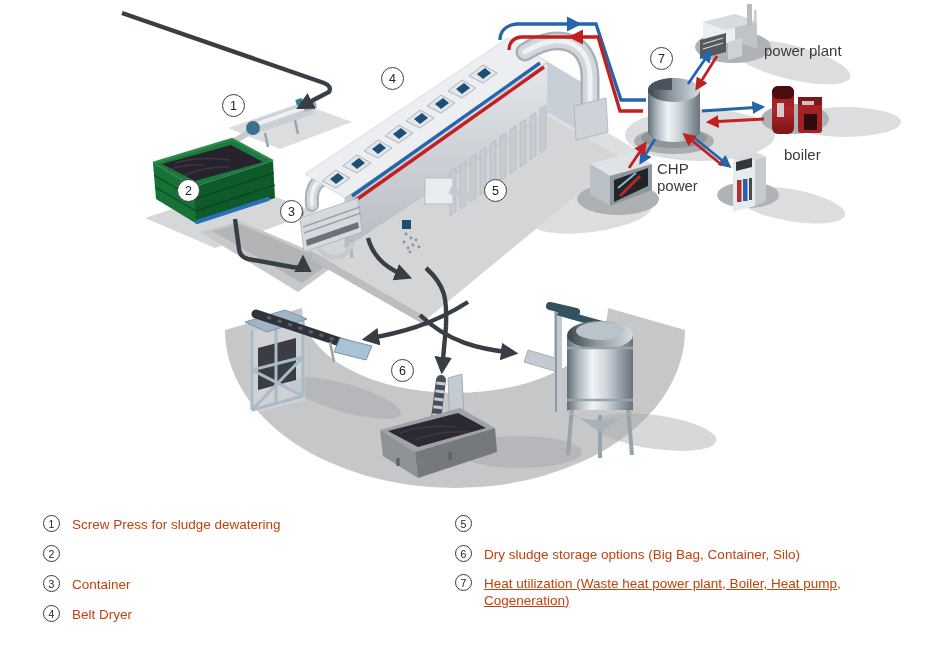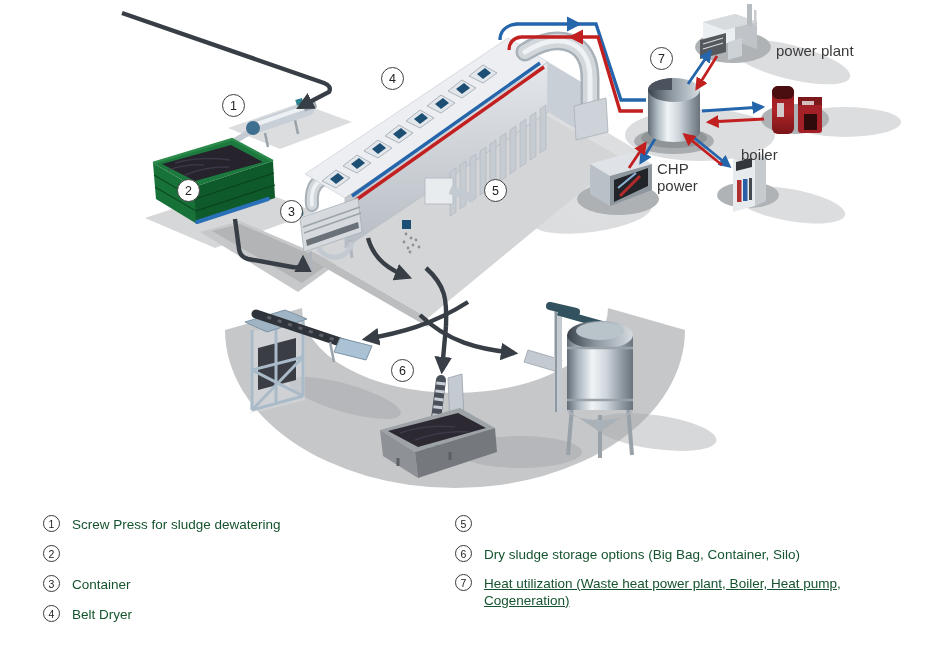--- a/index.html
+++ b/index.html
@@ -10,21 +10,21 @@
   .co{position:absolute;width:23px;height:23px;border:1.4px solid #3f3f3f;border-radius:50%;
       background:#fff;display:flex;align-items:center;justify-content:center;
       font-size:12.5px;color:#222;box-sizing:border-box;z-index:5;}
   
   .dlabel{position:absolute;font-size:15px;color:#3a3a3a;z-index:5;white-space:nowrap;line-height:17px;}
   
   .legend-row{position:absolute;display:flex;align-items:flex-start;gap:12px;z-index:6;}
   .lco{flex:0 0 auto;width:17px;height:17px;border:1.2px solid #3a3a3a;border-radius:50%;
        background:#fff;display:flex;align-items:center;justify-content:center;
        font-size:10.5px;color:#222;box-sizing:border-box;}
-  .ltext{font-size:13.5px;color:#14532d;line-height:17px;padding-top:0.5px;}
+  .ltext{font-size:13.5px;color:#c2410c;line-height:17px;padding-top:0.5px;}
   .w430{max-width:430px;white-space:normal;text-decoration:underline;}
 </style>
 </head>
 <body>
 
 <div class="page">
 
   <svg class="scene" width="940" height="500" viewBox="0 0 940 500">
     <defs>
       <linearGradient id="gTank" x1="0" y1="0" x2="1" y2="0">
@@ -337,22 +337,22 @@
   <div class="co" style="left:484px;top:179px;">
       <span>5</span>
     </div>
   <div class="co" style="left:391px;top:359px;">
       <span>6</span>
     </div>
   <div class="co" style="left:650px;top:47px;">
       <span>7</span>
     </div>
 
-  <div class="dlabel" style="left:764px;top:42px;margin-left:12px;">power plant</div>
-  <div class="dlabel" style="left:741px;top:146px;">boiler</div>
+  <div class="dlabel" style="left:764px;top:42px;">power plant</div>
+  <div class="dlabel" style="left:784px;top:146px;">boiler</div>
   <div class="dlabel" style="left:657px;top:160px;"><span>CHP</span><br><span>power</span></div>
 
   <div class="legend-row" style="left:43px;top:515px;">
     <div class="lco">
         <span>1</span>
       </div>
     <div class="ltext">Screw Press for sludge dewatering</div>
   </div>
   <div class="legend-row" style="left:43px;top:545px;">
     <div class="lco">

